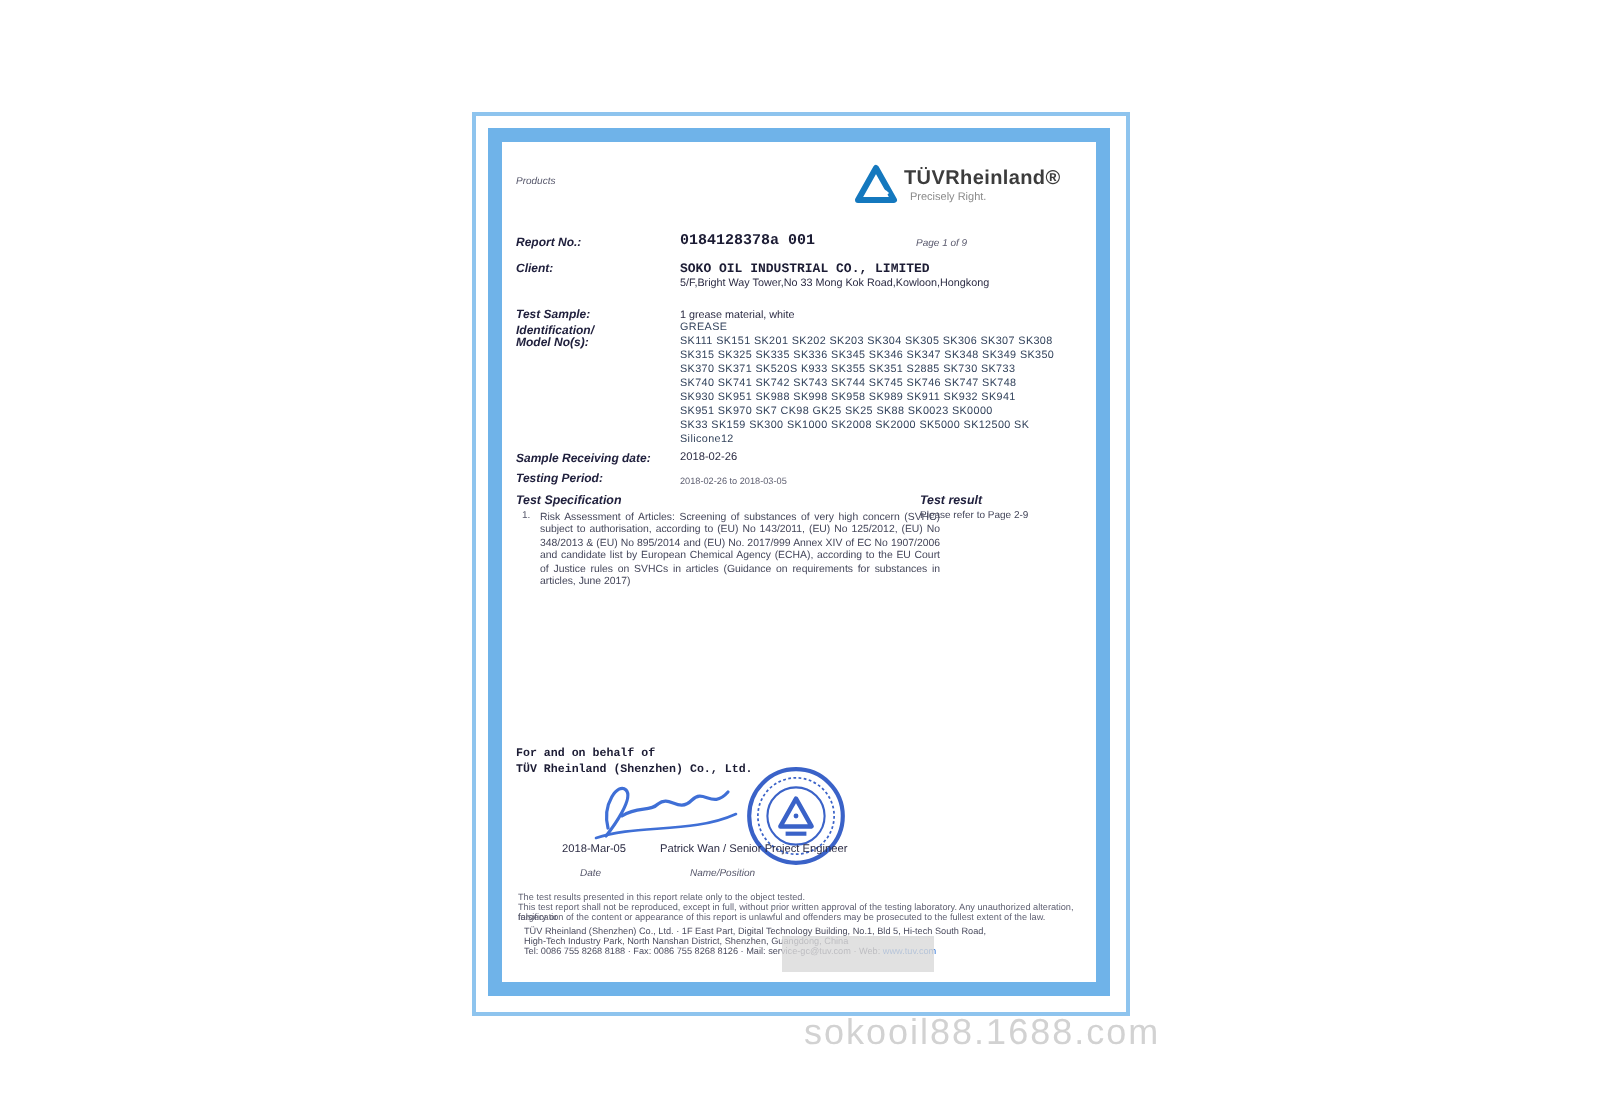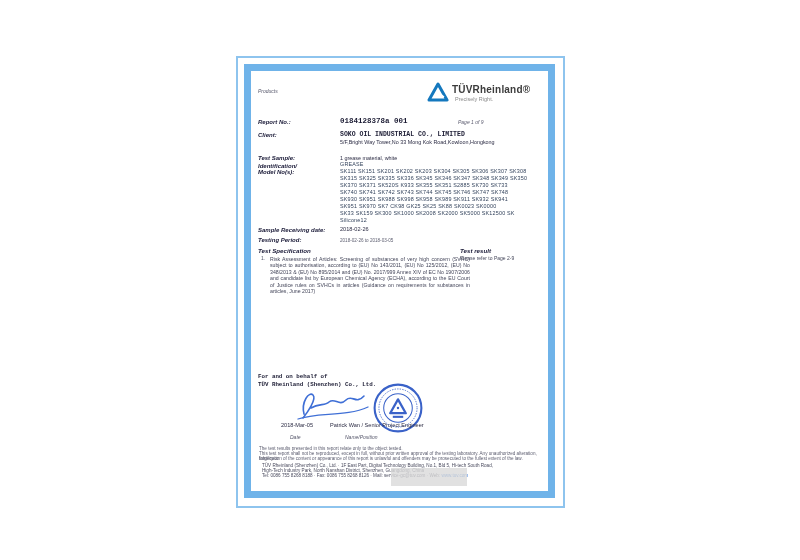--- a/index.html
+++ b/index.html
@@ -114,14 +114,15 @@
   <div class="abs micro" style="left:259px;top:451px;width:282px;">This test report shall not be reproduced, except in full, without prior written approval of the testing laboratory. Any unauthorized alteration, forgery or</div>
   <div class="abs micro" style="left:259px;top:456px;width:282px;">falsification of the content or appearance of this report is unlawful and offenders may be prosecuted to the fullest extent of the law.</div>
 
   <div class="abs micro" style="left:262px;top:463px;width:280px;color:#4a4b5e;">TÜV Rheinland (Shenzhen) Co., Ltd. · 1F East Part, Digital Technology Building, No.1, Bld 5, Hi-tech South Road,</div>
   <div class="abs micro" style="left:262px;top:468px;width:280px;color:#4a4b5e;">High-Tech Industry Park, North Nanshan District, Shenzhen, Guangdong, China</div>
   <div class="abs micro" style="left:262px;top:473px;width:282px;color:#4a4b5e;">
     <span>Tel: 0086 755 8268 8188 · Fax: 0086 755 8268 8126 · Mail: service-gc@tuv.com · Web: </span><span class="weblink">www.tuv.com</span>
   </div>
 
   <div class="abs wm-box" style="left:391px;top:468px;width:76px;height:18px;"></div>
+  <div class="abs wm-url" style="left:402px;top:506px;">sokooil88.1688.com</div>
 
 </div>
 
 </body></html>

